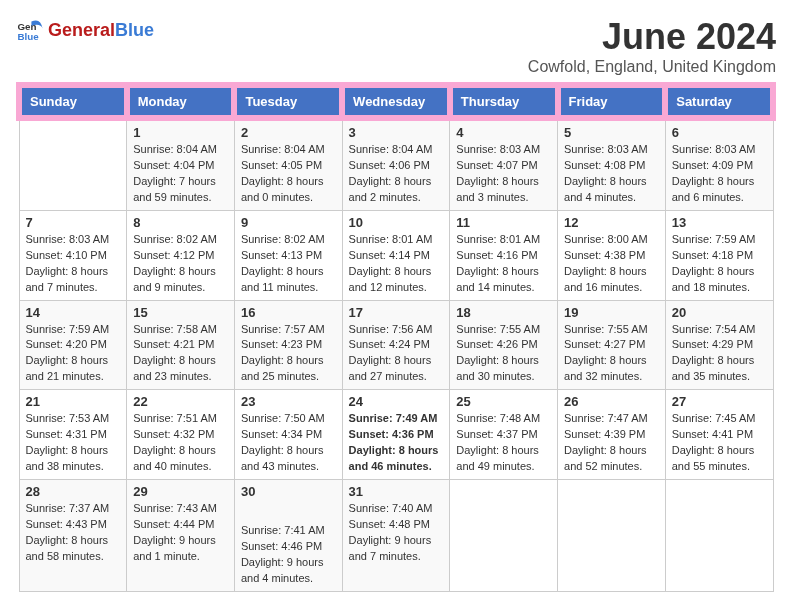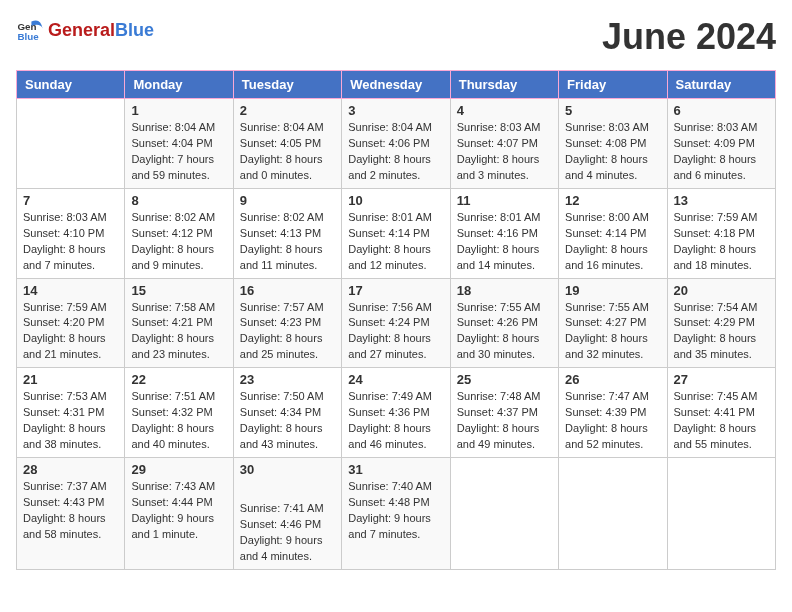--- a/index.html
+++ b/index.html
@@ -7,21 +7,21 @@
       font-family: Arial, sans-serif;
       background: #fff;
       width: 792px;
       min-height: 612px;
       padding: 16px;
     }
     .header-area {
       display: flex;
       justify-content: space-between;
       align-items: flex-start;
-      margin-bottom: 12px;
+      margin-bottom: 6px;
     }
     .logo {
       display: flex;
       align-items: center;
     }
     .logo-text-general {
       font-size: 18px;
       font-weight: bold;
       color: #b91c1c;
     }
@@ -52,21 +52,21 @@
       border-collapse: collapse;
       font-size: 11px;
     }
     .calendar-table thead tr th {
       background-color: #4472c4;
       color: #fff;
       text-align: left;
       padding: 6px 8px;
       font-size: 13px;
       font-weight: bold;
-      border: 1px solid #f9a8d4;
+      border: 6px solid #f9a8d4;
     }
     .calendar-table tbody tr td {
       border: 1px solid #ccc;
       vertical-align: top;
       padding: 4px 6px;
       width: calc(100% / 7);
       min-height: 80px;
       background: #fff;
     }
     .calendar-table tbody tr:nth-child(odd) td {
@@ -97,20 +97,21 @@
       <text x="2" y="20" font-size="14" font-weight="bold" fill="#333">Gen</text>
       <path d="M22 8 Q35 2 38 18 Q35 10 22 14 Z" fill="#3a7bd5"></path>
       <text x="2" y="34" font-size="14" font-weight="bold" fill="#3a7bd5">Blue</text>
     </svg>
     <div>
       <span class="logo-text-general">General</span><span class="logo-text-blue">Blue</span>
     </div>
   </div>
   <div class="title-area">
     <div class="month-title">June 2024</div>
+    <div class="location-title">Cowfold, England, United Kingdom</div>
   </div>
 </div>
 
 <table class="calendar-table">
   <thead>
     <tr>
     <th>Sunday</th>
         <th>Monday</th>
         <th>Tuesday</th>
         <th>Wednesday</th>
@@ -197,21 +198,21 @@
         <td>
           <span class="day-number">11</span>
           <div class="day-info" style="white-space: pre-line;">Sunrise: 8:01 AM
 Sunset: 4:16 PM
 Daylight: 8 hours
 and 14 minutes.</div>
         </td>
         <td>
           <span class="day-number">12</span>
           <div class="day-info" style="white-space: pre-line;">Sunrise: 8:00 AM
-Sunset: 4:14 PM
+Sunset: 4:38 PM
 Daylight: 8 hours
 and 16 minutes.</div>
         </td>
         <td>
           <span class="day-number">13</span>
           <div class="day-info" style="white-space: pre-line;">Sunrise: 7:59 AM
 Sunset: 4:18 PM
 Daylight: 8 hours
 and 18 minutes.</div>
         </td>
@@ -284,21 +285,21 @@
         </td>
         <td>
           <span class="day-number">23</span>
           <div class="day-info" style="white-space: pre-line;">Sunrise: 7:50 AM
 Sunset: 4:34 PM
 Daylight: 8 hours
 and 43 minutes.</div>
         </td>
         <td>
           <span class="day-number">24</span>
-          <div class="day-info" style="white-space: pre-line;">Sunrise: 7:49 AM
+          <div class="day-info" style="white-space: pre-line; font-weight: bold;">Sunrise: 7:49 AM
 Sunset: 4:36 PM
 Daylight: 8 hours
 and 46 minutes.</div>
         </td>
         <td>
           <span class="day-number">25</span>
           <div class="day-info" style="white-space: pre-line;">Sunrise: 7:48 AM
 Sunset: 4:37 PM
 Daylight: 8 hours
 and 49 minutes.</div>

